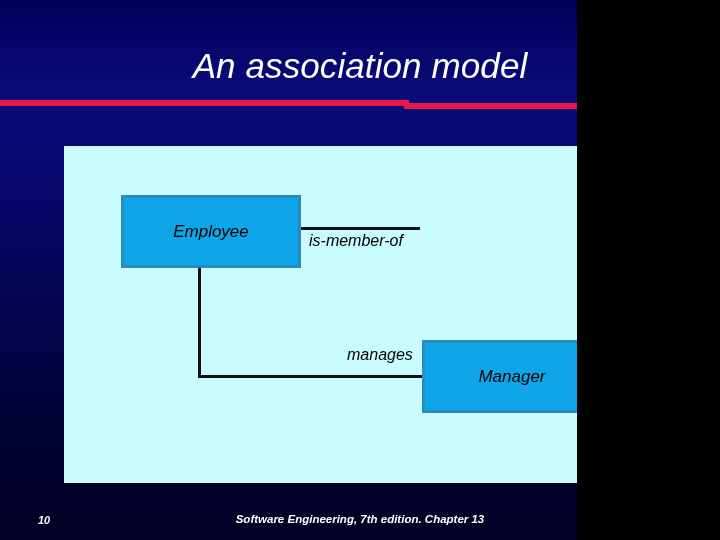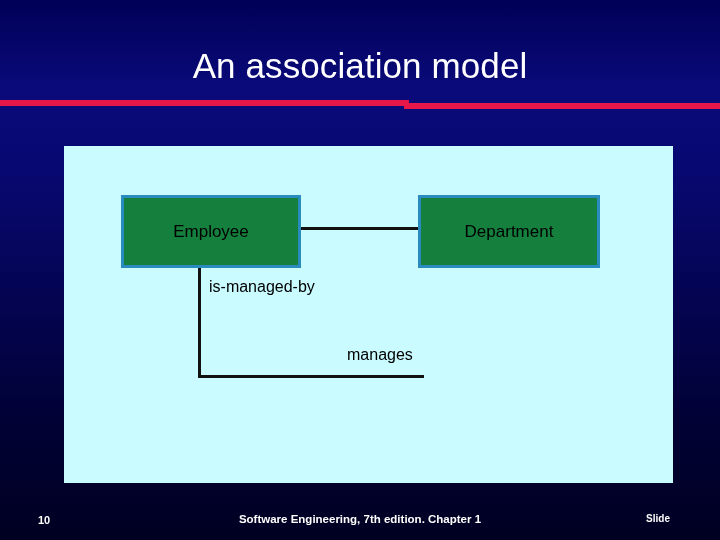--- a/index.html
+++ b/index.html
@@ -7,24 +7,25 @@
     padding: 0;
     background: #000000;
   }
   body {
     font-family: "Liberation Sans", sans-serif;
   }
 
   
   #slide {
     position: relative;
-    width: 720px;
+    width: 577px;
     height: 540px;
     overflow: hidden;
     background: #000033;
+    font-style: italic;
   }
 
   
   #slide-bg {
     position: absolute;
     inset: 0;
     background: linear-gradient(180deg,
                 #000057 0%,
                 #0a0a7a 16%,
                 #080873 30%,
@@ -72,21 +73,21 @@
     left: 64px;
     top: 146px;
     width: 609px;
     height: 337px;
     background: #c9fbff;
   }
 
   
   .entity-box {
     position: absolute;
-    background: #15803d;
+    background: #0ea5e9;
     border: 3px solid #2a8bbe;
     box-sizing: border-box;
     display: flex;
     align-items: center;
     justify-content: center;
     color: #000000;
     font-size: 17px;
     font-weight: 400;
     white-space: nowrap;
   }
@@ -181,33 +182,33 @@
   <div id="diagram-panel">
 
     <div id="link-member" class="link"></div>
     <div id="link-managed-v" class="link"></div>
     <div id="link-manages-h" class="link"></div>
 
     <div id="box-employee" class="entity-box">
       <span>Employee</span>
     </div>
 
-    <div id="box-department" class="entity-box">
-      <span>Department</span>
+
+    <div id="box-manager" class="entity-box">
+      <span>Manager</span>
     </div>
 
-
-
-    <div id="label-is-managed-by" class="link-label">is-managed-by</div>
+    <div id="label-is-member-of" class="link-label">is-member-of</div>
+
 
     <div id="label-manages" class="link-label">manages</div>
 
   </div>
 
   <div id="footer-left">
     <div>10</div>
   </div>
 
-  <div id="footer-center">Software Engineering, 7th edition. Chapter 1</div>
+  <div id="footer-center">Software Engineering, 7th edition. Chapter 13</div>
 
   <div id="footer-right">Slide</div>
 
 </div>
 
 </body></html>

